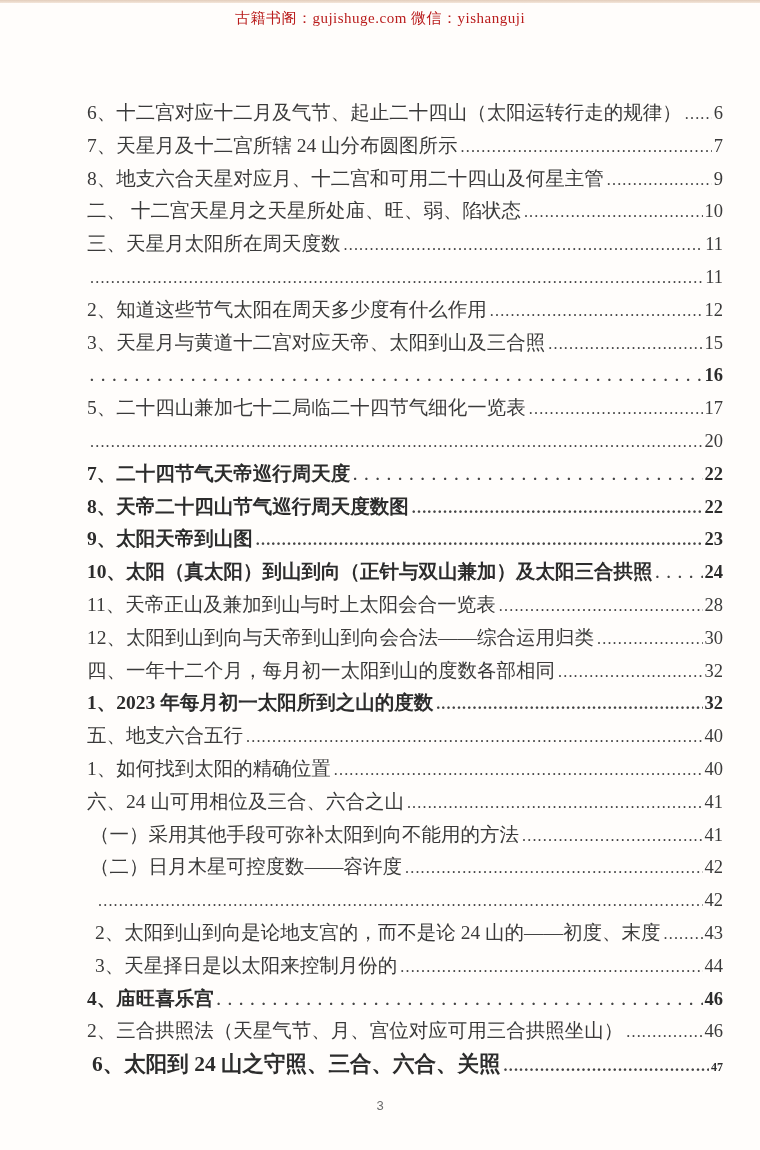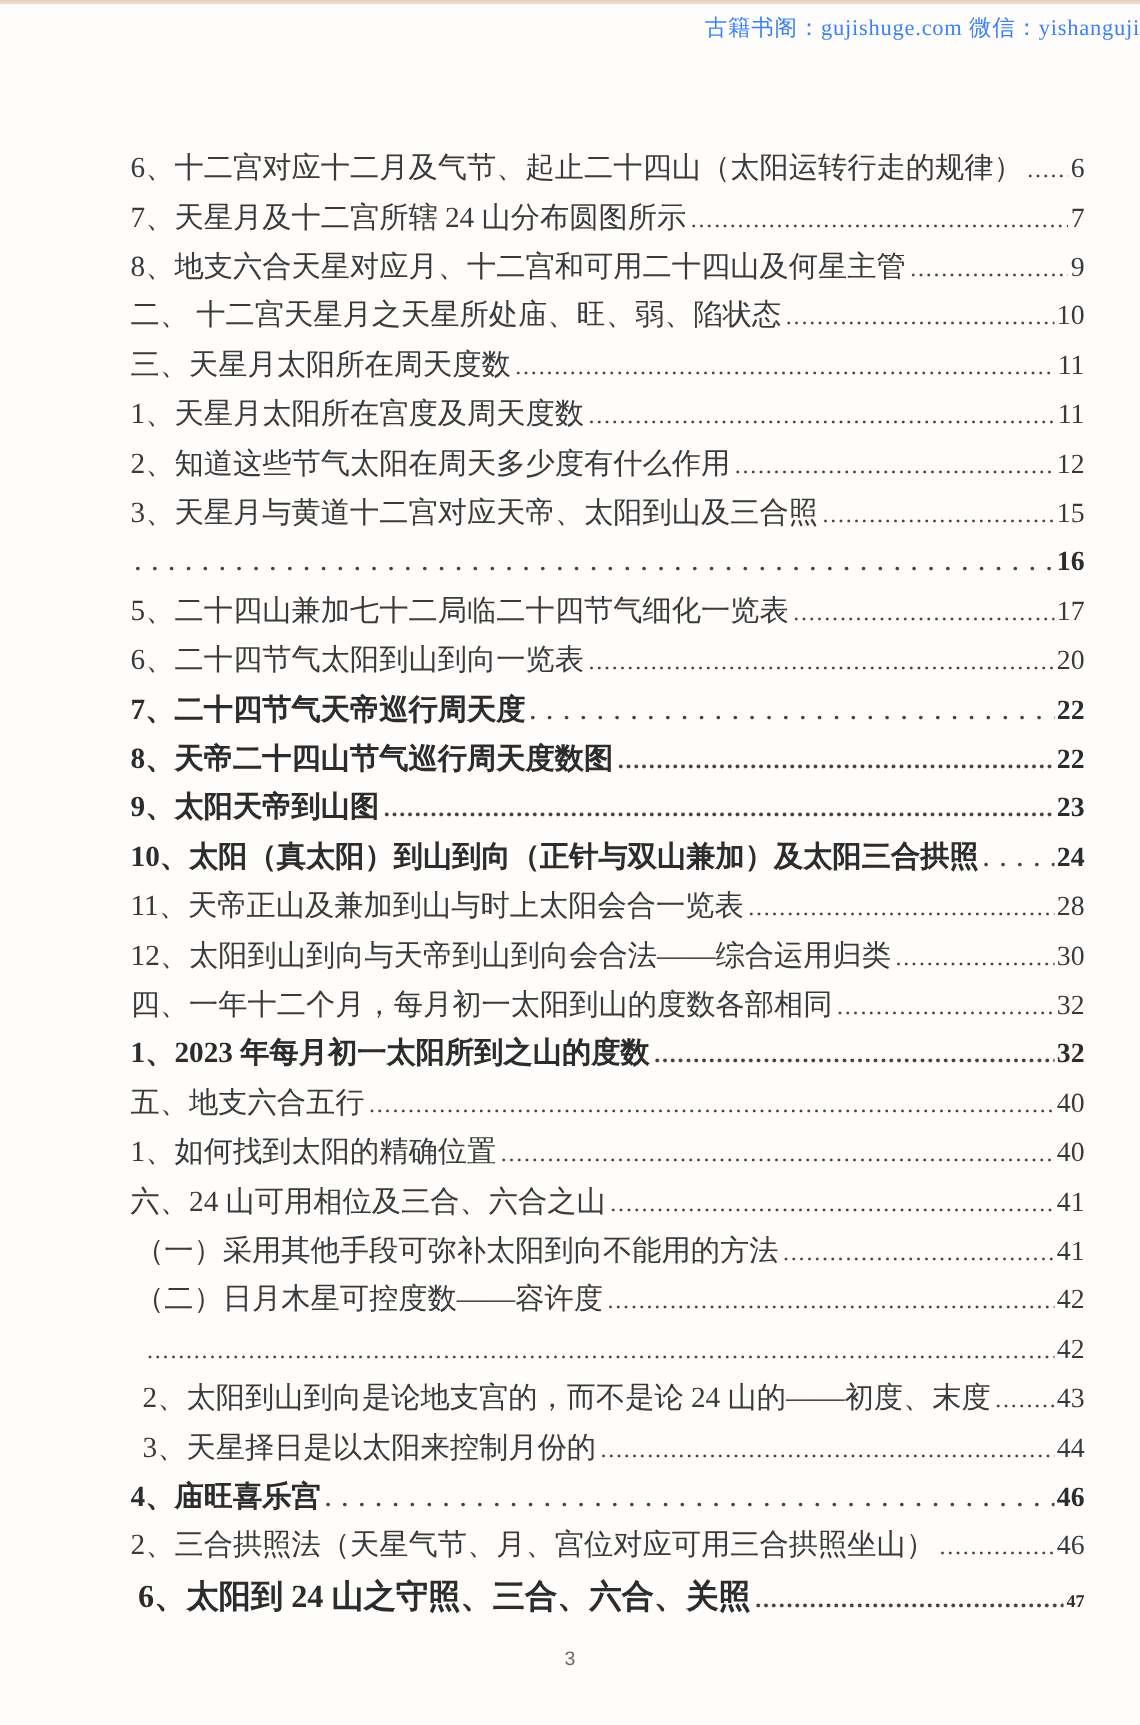--- a/index.html
+++ b/index.html
@@ -11,24 +11,24 @@
     color: #3a3a3a;
     overflow: hidden;
   }
   .scan-top-border {
     position: absolute; top: 0; left: 0; right: 0;
     height: 3px;
     background: linear-gradient(to bottom, #e3cdbb, #f3e6da);
   }
   .scan-header {
     position: absolute; top: 9px; left: 0; right: 0;
-    text-align: right;
+    text-align: center;
     font-size: 15px;
     letter-spacing: 0.5px;
-    color: #3b82f6;
+    color: #b91c1c;
     font-family: "Liberation Serif", "DejaVu Sans Mono", serif;
   }
   .toc {
     position: absolute;
     top: 97px; left: 75px; right: 37px; margin-left: 12px;
   }
   .row {
     display: flex;
     align-items: baseline;
     height: 32.8px;
@@ -91,21 +91,20 @@
       <span class="t">二、 十二宫天星月之天星所处庙、旺、弱、陷状态</span>
       <span class="leader">............................................................................................................................................................................................................................................................................................................</span>
       <span class="p">10</span>
     </div>
   <div class="row">
       <span class="t">三、天星月太阳所在周天度数</span>
       <span class="leader">............................................................................................................................................................................................................................................................................................................</span>
       <span class="p">11</span>
     </div>
   <div class="row">
-      <span class="t">1、天星月太阳所在宫度及周天度数</span>
       <span class="leader">............................................................................................................................................................................................................................................................................................................</span>
       <span class="p">11</span>
     </div>
   <div class="row">
       <span class="t">2、知道这些节气太阳在周天多少度有什么作用</span>
       <span class="leader">............................................................................................................................................................................................................................................................................................................</span>
       <span class="p">12</span>
     </div>
   <div class="row">
       <span class="t">3、天星月与黄道十二宫对应天帝、太阳到山及三合照</span>
@@ -115,21 +114,20 @@
   <div class="row bold sparse">
       <span class="leader">............................................................................................................................................................................................................................................................................................................</span>
       <span class="p">16</span>
     </div>
   <div class="row">
       <span class="t">5、二十四山兼加七十二局临二十四节气细化一览表</span>
       <span class="leader">............................................................................................................................................................................................................................................................................................................</span>
       <span class="p">17</span>
     </div>
   <div class="row">
-      <span class="t">6、二十四节气太阳到山到向一览表</span>
       <span class="leader">............................................................................................................................................................................................................................................................................................................</span>
       <span class="p">20</span>
     </div>
   <div class="row bold sparse">
       <span class="t">7、二十四节气天帝巡行周天度</span>
       <span class="leader">............................................................................................................................................................................................................................................................................................................</span>
       <span class="p">22</span>
     </div>
   <div class="row bold">
       <span class="t">8、天帝二十四山节气巡行周天度数图</span>

